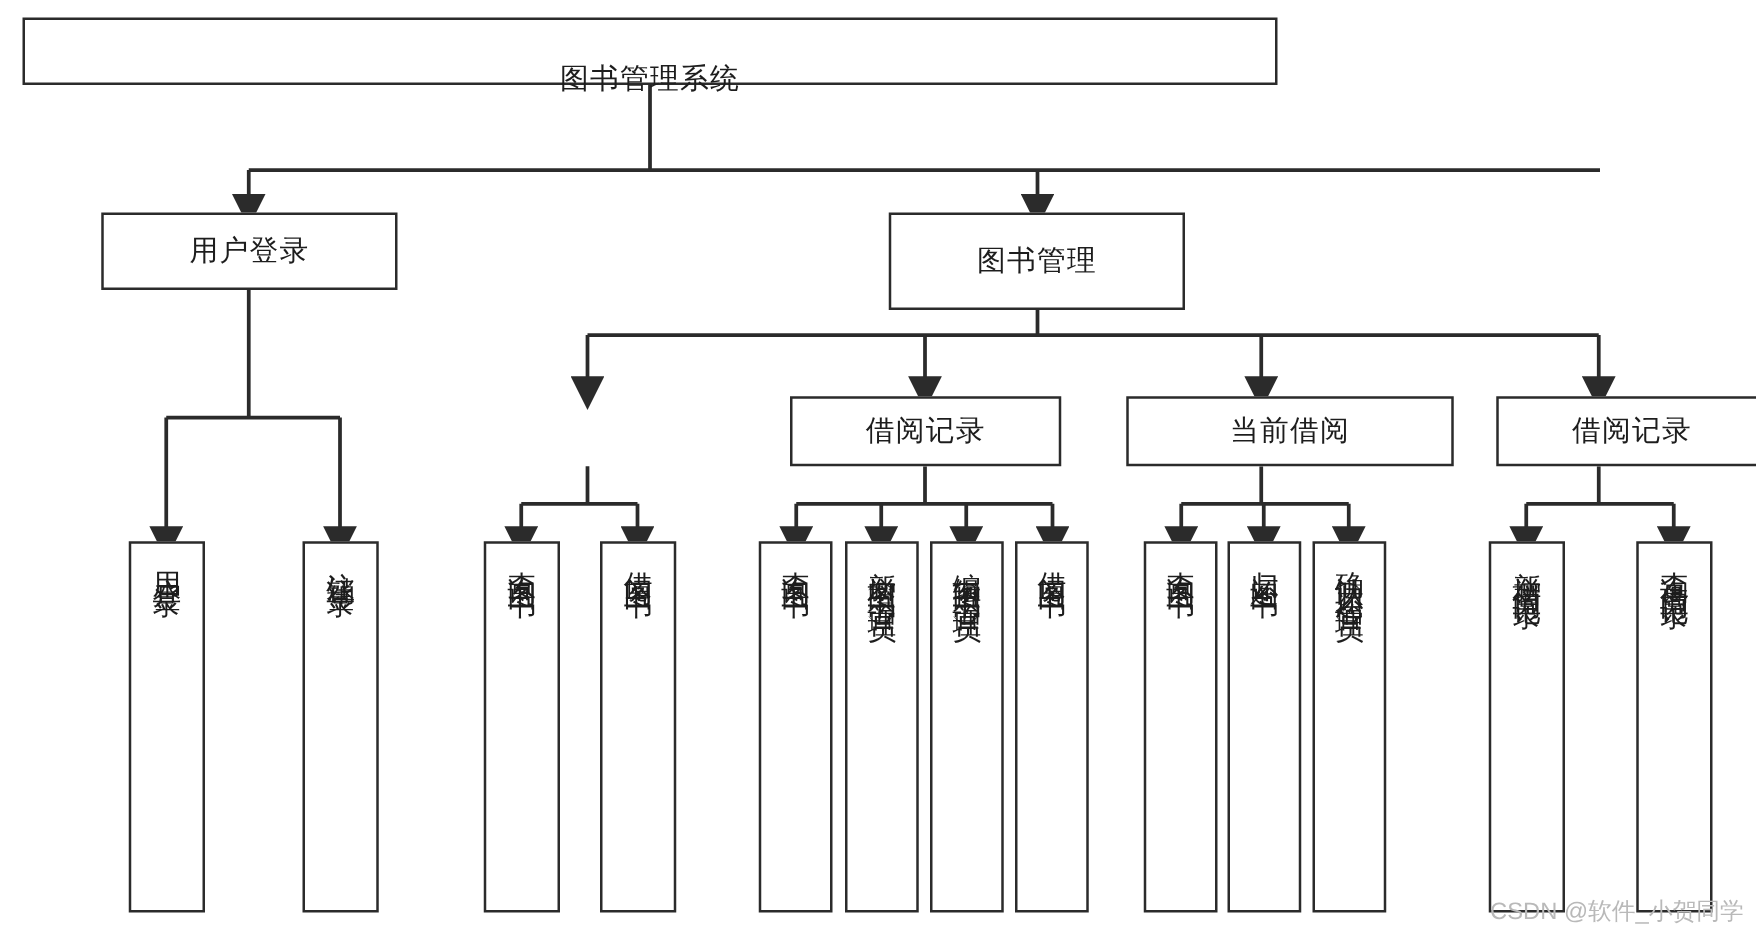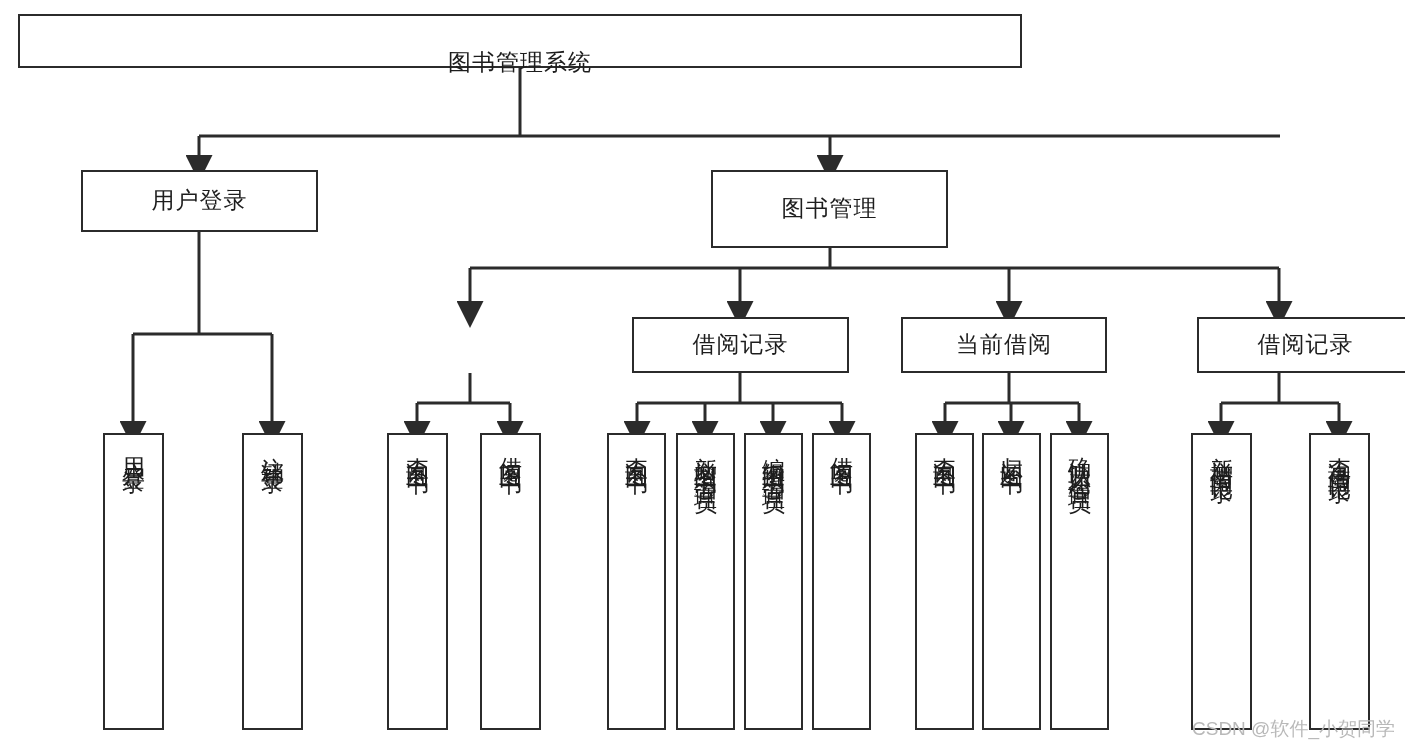--- a/index.html
+++ b/index.html
@@ -133,21 +133,21 @@
   <div class="node horiz" style="left:81px; top:170px; width:237px; height:62px;">
     <span class="label">用户登录</span>
   </div>
   <div class="node horiz" style="left:711px; top:170px; width:237px; height:78px;">
     <span class="label">图书管理</span>
   </div>
 
   <div class="node horiz" style="left:632px; top:317px; width:217px; height:56px;">
     <span class="label">借阅记录</span>
   </div>
-  <div class="node horiz" style="left:901px; top:317px; width:206px; height:56px;">
+  <div class="node horiz" style="left:901px; top:317px; width:262px; height:56px;">
     <span class="label">当前借阅</span>
   </div>
   <div class="node horiz" style="left:1197px; top:317px; width:217px; height:56px;">
     <span class="label">借阅记录</span>
   </div>
 
   <div class="node vert" style="left:103px; top:433px; width:61px; height:297px;">
     <span class="label">用户登录</span>
   </div>
   <div class="node vert" style="left:242px; top:433px; width:61px; height:297px;">

